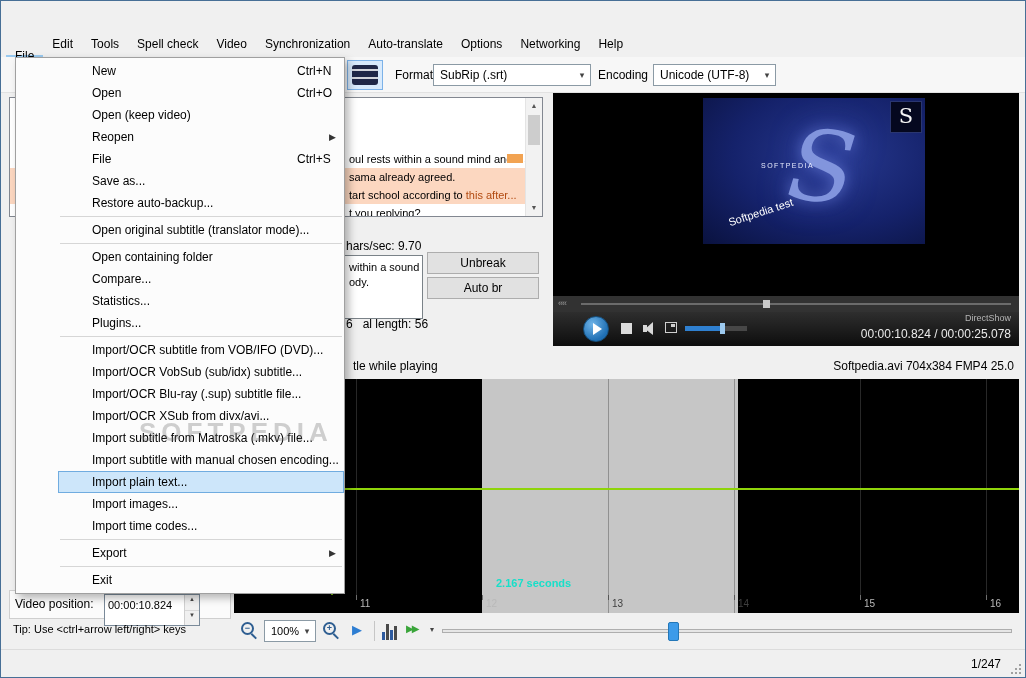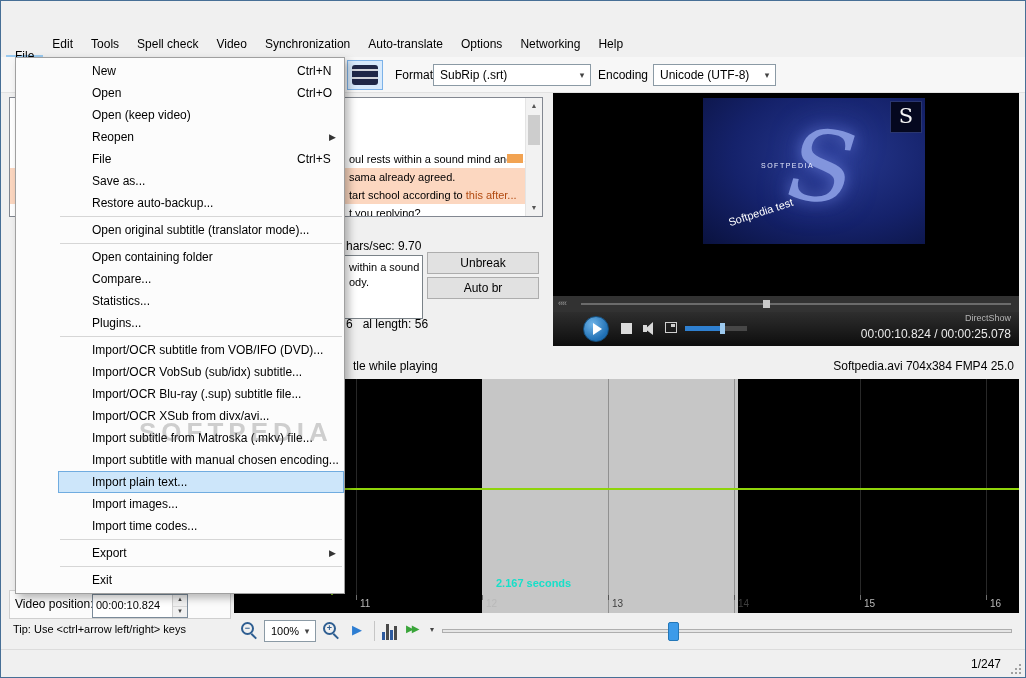--- a/index.html
+++ b/index.html
@@ -125,21 +125,21 @@
   .wficon i:nth-child(4){height:14px}
   .ffwd{position:absolute;left:172px;top:10px;font-size:10px;color:#3aa53a;letter-spacing:-2px;}
   .caret{position:absolute;left:196px;top:12px;font-size:8px;color:#444;}
   .hslider{position:absolute;left:208px;top:8px;width:570px;height:20px;}
   .hs-track{position:absolute;left:0;right:0;top:8px;height:4px;background:#e6e6e6;border:1px solid #aeaeae;box-sizing:border-box;}
   .hs-thumb{position:absolute;left:226px;top:1px;width:11px;height:19px;background:#3d9be9;border:1px solid #2377b8;border-radius:2px;box-sizing:border-box;}
 
   
   .vpbox{left:8px;top:589px;width:222px;height:29px;background:#fbfbfb;border:1px solid #cfcfcf;box-sizing:border-box;}
   .vplabel{position:absolute;left:5px;top:6px;}
-  .spinner{position:absolute;left:82px;top:3px;width:96px;height:24px;background:#fff;border:1px solid #7a8a99;box-sizing:border-box;display:flex;}
+  .spinner{position:absolute;left:94px;top:3px;width:96px;height:32px;background:#fff;border:1px solid #7a8a99;box-sizing:border-box;display:flex;}
   .spin-val{flex:1;font-size:11px;line-height:20px;padding-left:3px;white-space:nowrap;}
   .spin-btns{width:14px;border-left:1px solid #cfcfcf;display:flex;flex-direction:column;}
   .spin-up,.spin-down{flex:1;font-size:6px;line-height:9px;text-align:center;color:#444;background:#f0f0f0;}
   .spin-up{border-bottom:1px solid #d8d8d8;}
   .tip{left:12px;top:622px;font-size:11px;}
 
   
   .statusbar{left:0;top:648px;width:100%;height:29px;background:#f0f0f0;border-top:1px solid #dcdcdc;box-sizing:border-box;}
   .counter{position:absolute;right:24px;top:7px;}
   .grip{position:absolute;right:0;bottom:0;width:16px;height:16px;}

